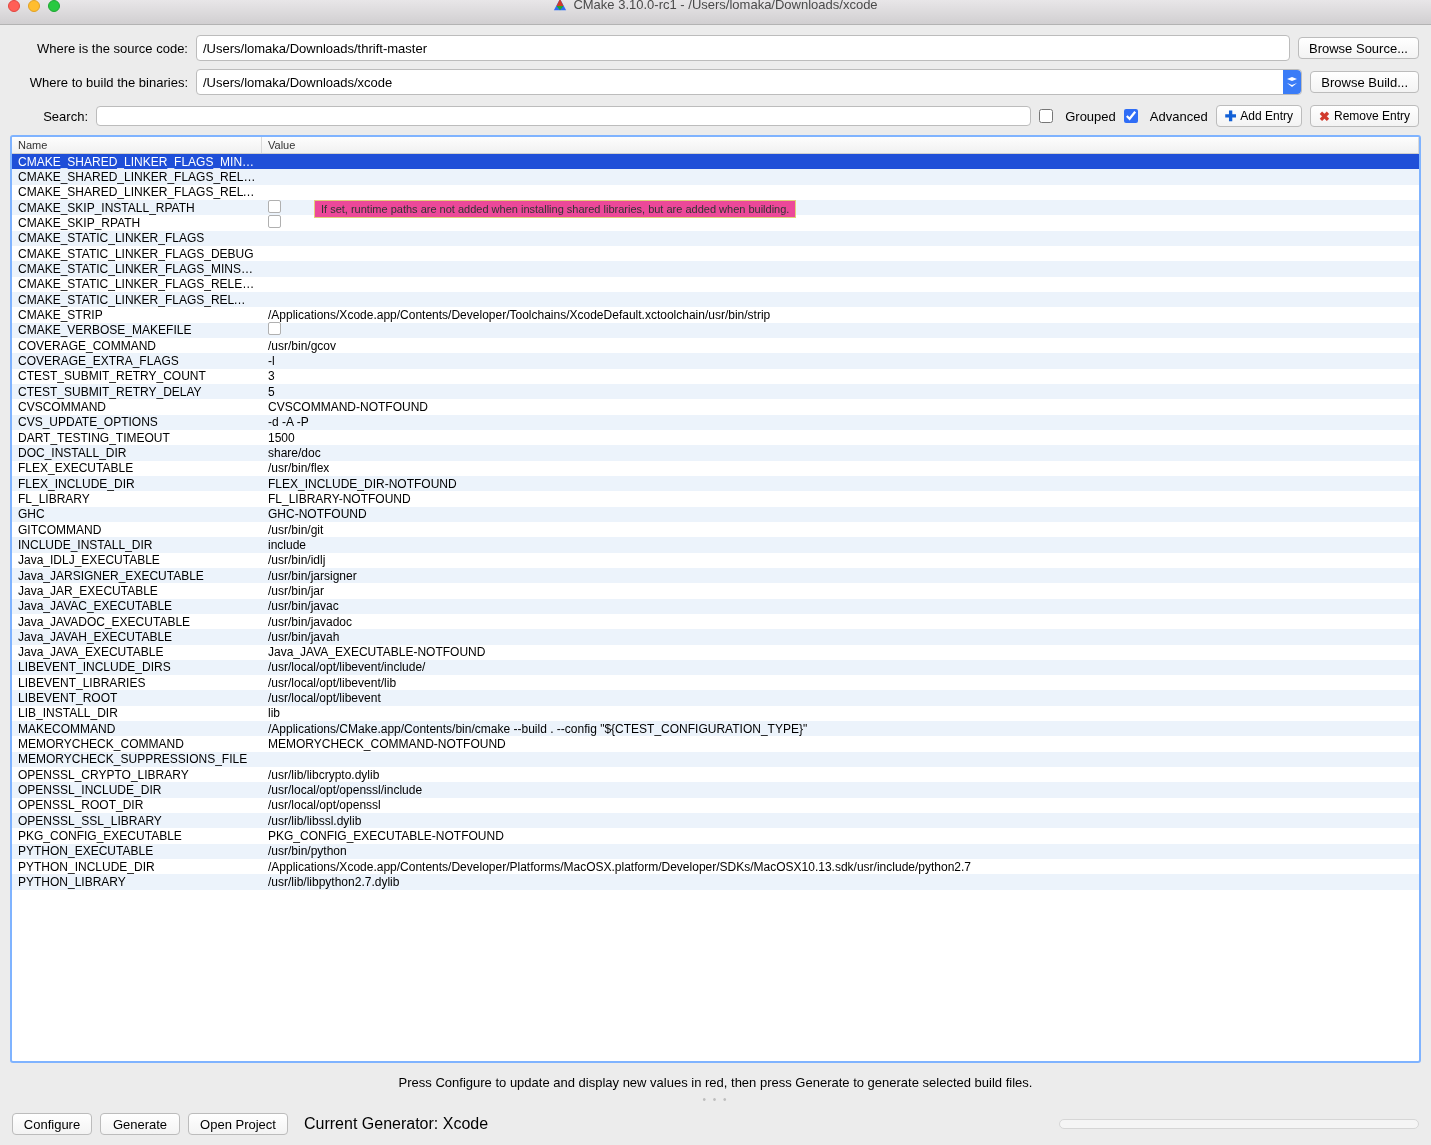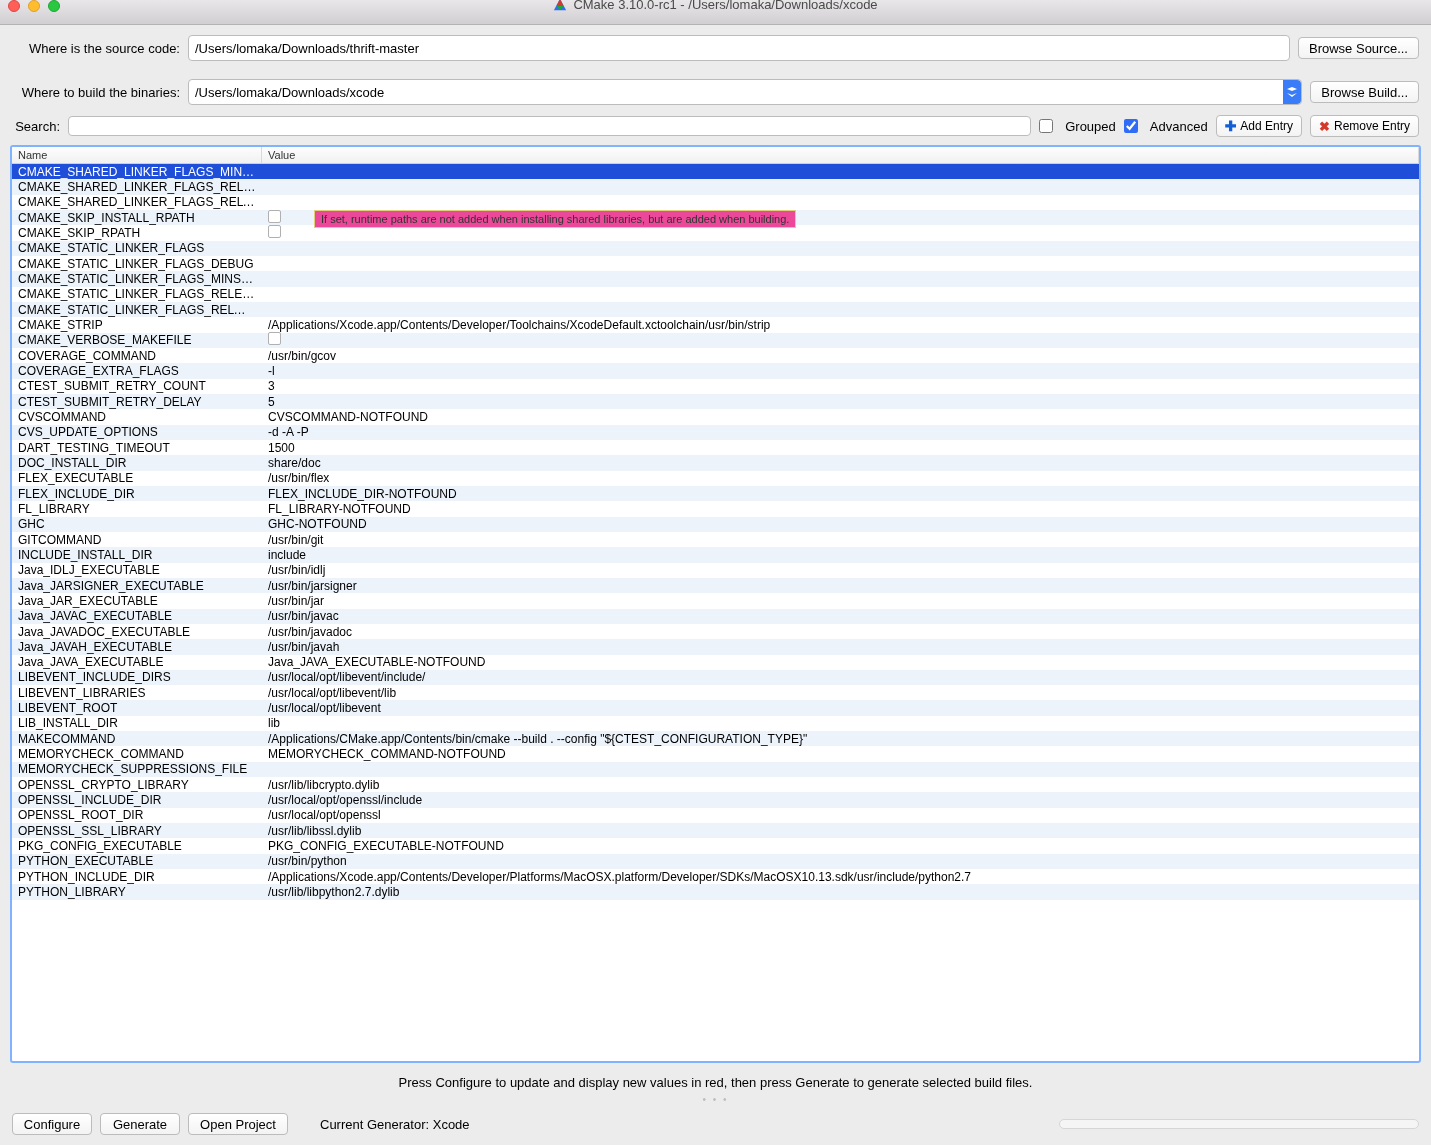--- a/index.html
+++ b/index.html
@@ -37,24 +37,24 @@
     font-size: 13px;
     color: #4a4a4a;
     gap: 6px;
   }
   .title-icon {
     width: 14px; height: 14px;
     display: inline-block;
   }
   
   .form-area {
-    padding: 10px 12px 4px 8px;
+    padding: 10px 12px 4px 16px;
     display: flex;
     flex-direction: column;
-    gap: 18px;
+    gap: 8px;
   }
   .form-row {
     display: flex;
     align-items: center;
     gap: 8px;
   }
   .form-label {
     width: 172px;
     text-align: right;
     color: #000;
@@ -86,20 +86,21 @@
     border-radius: 4px;
     background: linear-gradient(#ffffff,#f3f3f3);
     font-size: 13px;
     padding: 0 10px;
     cursor: pointer;
   }
   
   .search-row {
     display: flex; align-items: center; gap: 8px;
     padding: 6px 12px 8px 12px;
+    margin-left: 28px;
   }
   .search-label { width: 48px; text-align: right; font-size: 13px; }
   .search-input {
     flex: 1; height: 20px;
     border: 1px solid #bcbcbc; border-radius: 4px;
     background: #fff; padding: 0 6px; font-size: 12px;
   }
   .chk { display: flex; align-items: center; gap: 12px; font-size: 13px; }
   .chk input { width: 14px; height: 14px; accent-color: #2f6df6; }
   .toolbtn {
@@ -172,21 +173,21 @@
   .hint-row {
     text-align: center;
     font-size: 13px;
     color: #000;
     padding: 6px 0 4px 0;
   }
   .bottom-bar {
     display: flex; align-items: center; gap: 8px;
     padding: 6px 12px 10px 12px;
   }
-  .gen-label { margin-left: 24px; font-size: 13px; }
+  .gen-label { margin-left: 8px; font-size: 16px; }
   .spacer { flex: 1; }
   .scroll-stub {
     width: 360px; height: 10px;
     border: 1px solid #d6d6d6; border-radius: 6px;
     background: #f5f5f5;
   }
   .drag-indicator {
     text-align:center; font-size:10px; color:#bdbdbd; padding-bottom:2px;
     letter-spacing: 2px;
   }

